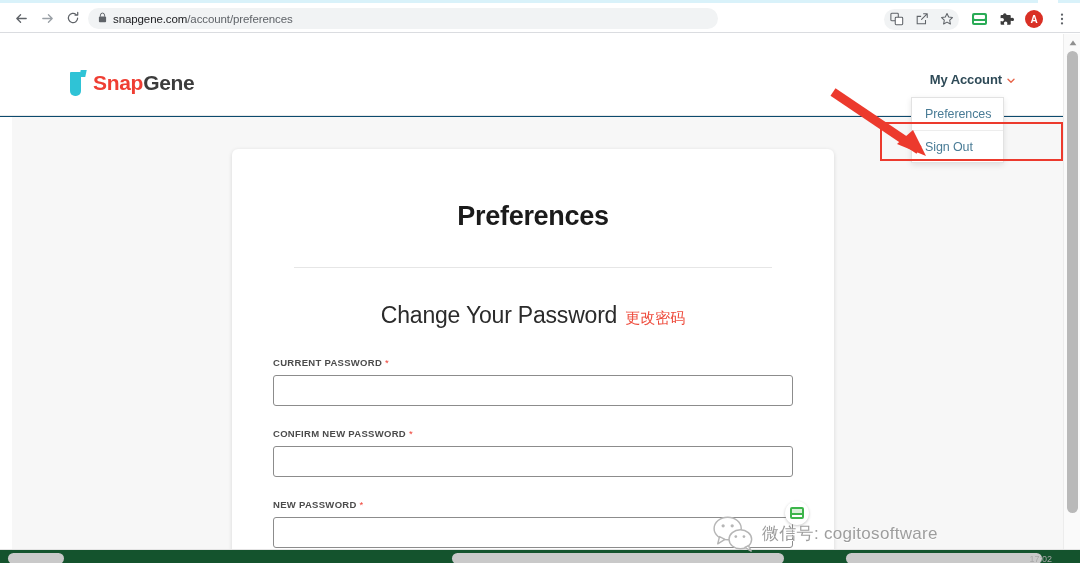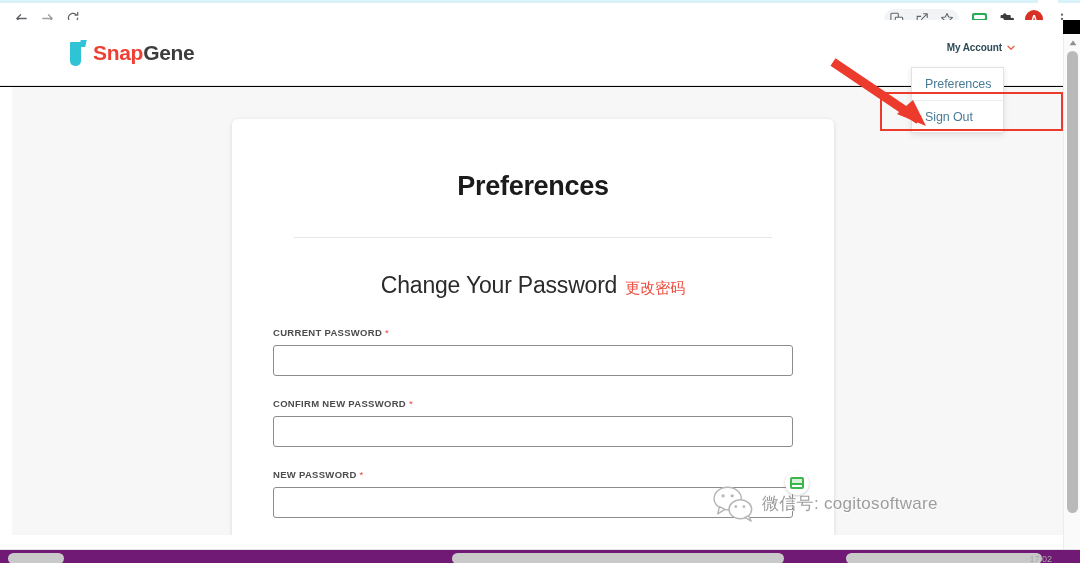--- a/index.html
+++ b/index.html
@@ -94,23 +94,23 @@
     width:11px; height:4px; background:#fff; border-radius:1px;
   }
   #tb-ext-green::after {
     content:""; position:absolute; left:2px; bottom:2px;
     width:11px; height:2px; background:#fff;
   }
 
   
   #page-viewport {
     position: absolute;
-    top: 20px; left: 0;
+    top: 50px; left: 0;
     width: 1080px; height: 515px;
-    background: #000000;
+    background: #0c4a6e;
     overflow: hidden;
   }
 
   
   #site-header {
     position: absolute;
     top: 0; left: 0;
     width: 1063px; height: 66px;
     background: #ffffff;
     border-bottom: 1px solid #e8e8e8;
@@ -138,21 +138,21 @@
   #logo-text .snap { color: #ef3e33; }
   #logo-text .gene { color: #3c3c3c; }
 
   #account-menu-trigger {
     position: absolute;
     right: 48px; top: 22px;
     display: flex; align-items: baseline; gap: 5px;
     cursor: pointer;
   }
   #account-label {
-    font-size: 10px; font-weight: bold;
+    font-size: 13px; font-weight: bold;
     color: #2e4a57;
     letter-spacing: -0.1px;
     padding-left: 19px;
   }
   #account-chevron { color: #e8654a; font-size: 9px; }
 
   
   #account-dropdown {
     position: absolute;
     left: 911px; top: 47px;
@@ -334,21 +334,21 @@
     position:absolute; top: 17px; left: 3px;
     width: 11px; height: 462px;
     background: #b9b9b9;
     border-radius: 6px;
   }
 
   #hscrollbar {
     position: absolute;
     bottom: 0; left: 0;
     width: 1080px; height: 18px;
-    background: #701a75;
+    background: #14532d;
     border-top: 1px solid #e4e4e4;
   }
   .h-seg { position:absolute; top: 3px; height: 11px; background:#c9c9c9; border-radius:6px; }
   #h-seg-a { left: 8px;   width: 56px; }
   #h-seg-b { left: 452px; width: 332px; }
   #h-seg-c { left: 846px; width: 196px; }
   #h-time {
     position:absolute; right: 28px; top: 4px;
     font-size: 9px; color: #a8a8a8;
   }
@@ -377,20 +377,29 @@
     </svg>
   </div>
 
   <div class="nav-btn" id="nav-reload">
     <svg width="14" height="14" viewBox="0 0 16 16" fill="none" stroke="currentColor" stroke-width="1.4">
       <path d="M13.3 8A5.3 5.3 0 1 1 11.6 4.1" stroke-linecap="round"></path>
       <path d="M13.4 1.6v3.1h-3.1" stroke-linecap="round" stroke-linejoin="round"></path>
     </svg>
   </div>
 
+  <div id="url-bar">
+    <span id="url-lock">
+      <svg width="9" height="11" viewBox="0 0 10 12" fill="currentColor">
+        <rect x="1" y="5" width="8" height="6.2" rx="1.1"></rect>
+        <path d="M2.7 5V3.4a2.3 2.3 0 0 1 4.6 0V5" fill="none" stroke="currentColor" stroke-width="1.1"></path>
+      </svg>
+    </span>
+    <span id="url-text"><span class="dom">snapgene.com</span><span>/account/preferences</span></span>
+  </div>
 
   <div id="toolbar-right">
     <div id="tb-icongroup">
       <div class="tb-icon">
         <svg width="14" height="14" viewBox="0 0 16 16" fill="none" stroke="currentColor" stroke-width="1.2">
           <rect x="1" y="1.5" width="8.5" height="8.5" rx="1"></rect>
           <rect x="6" y="6" width="8.5" height="8.5" rx="1" fill="#fff"></rect>
         </svg>
       </div>
       <div class="tb-icon">

